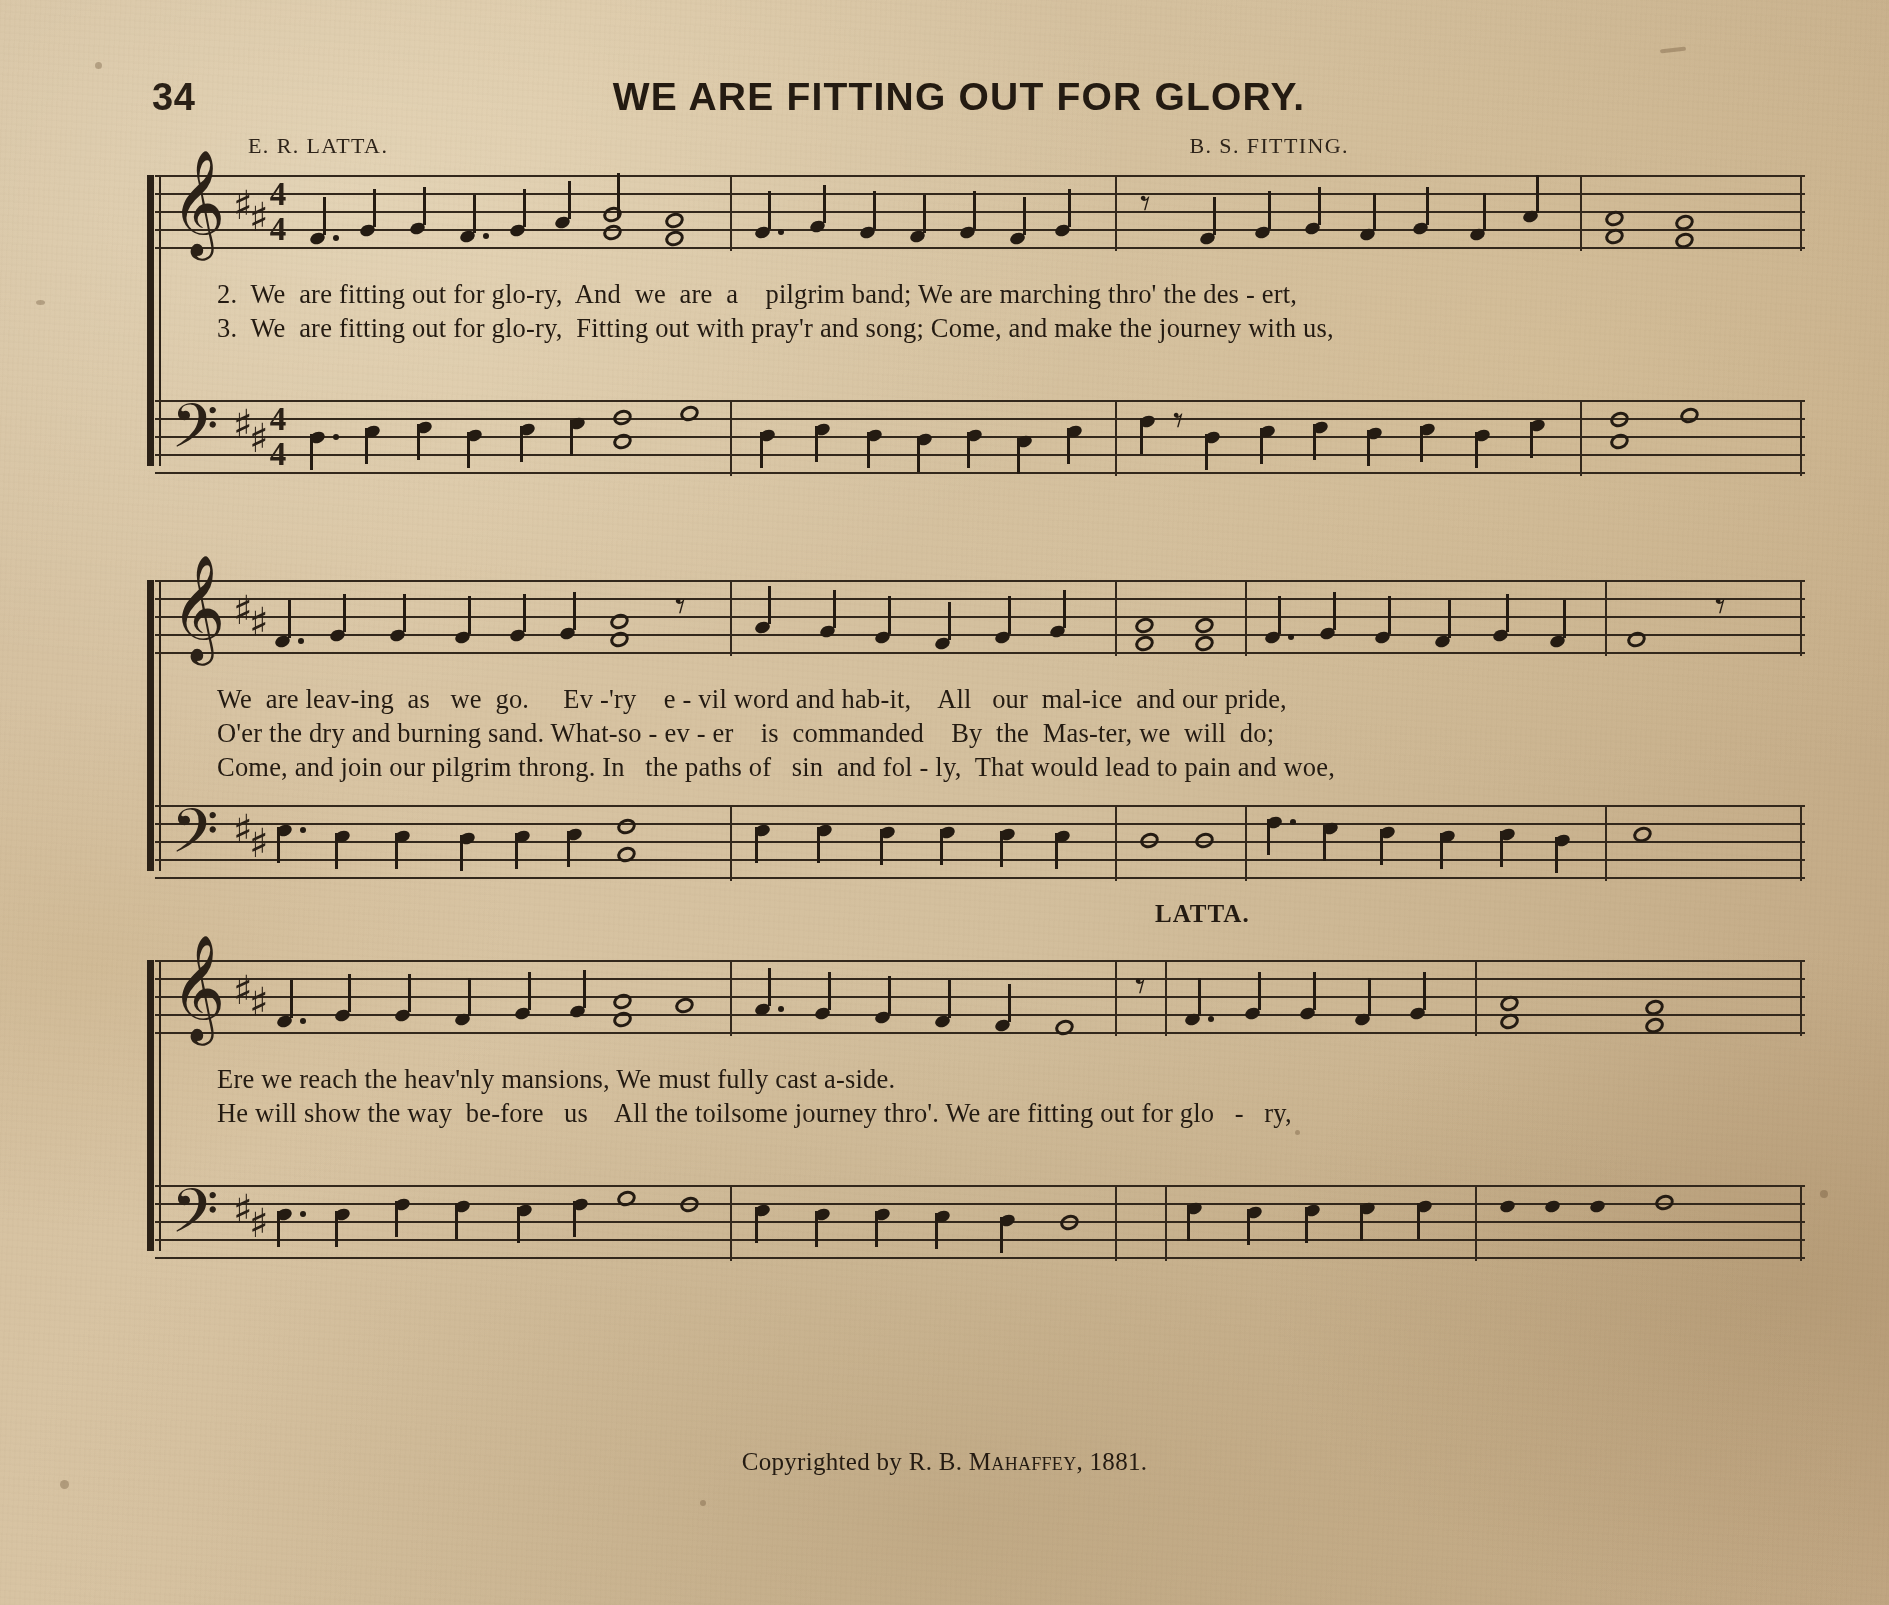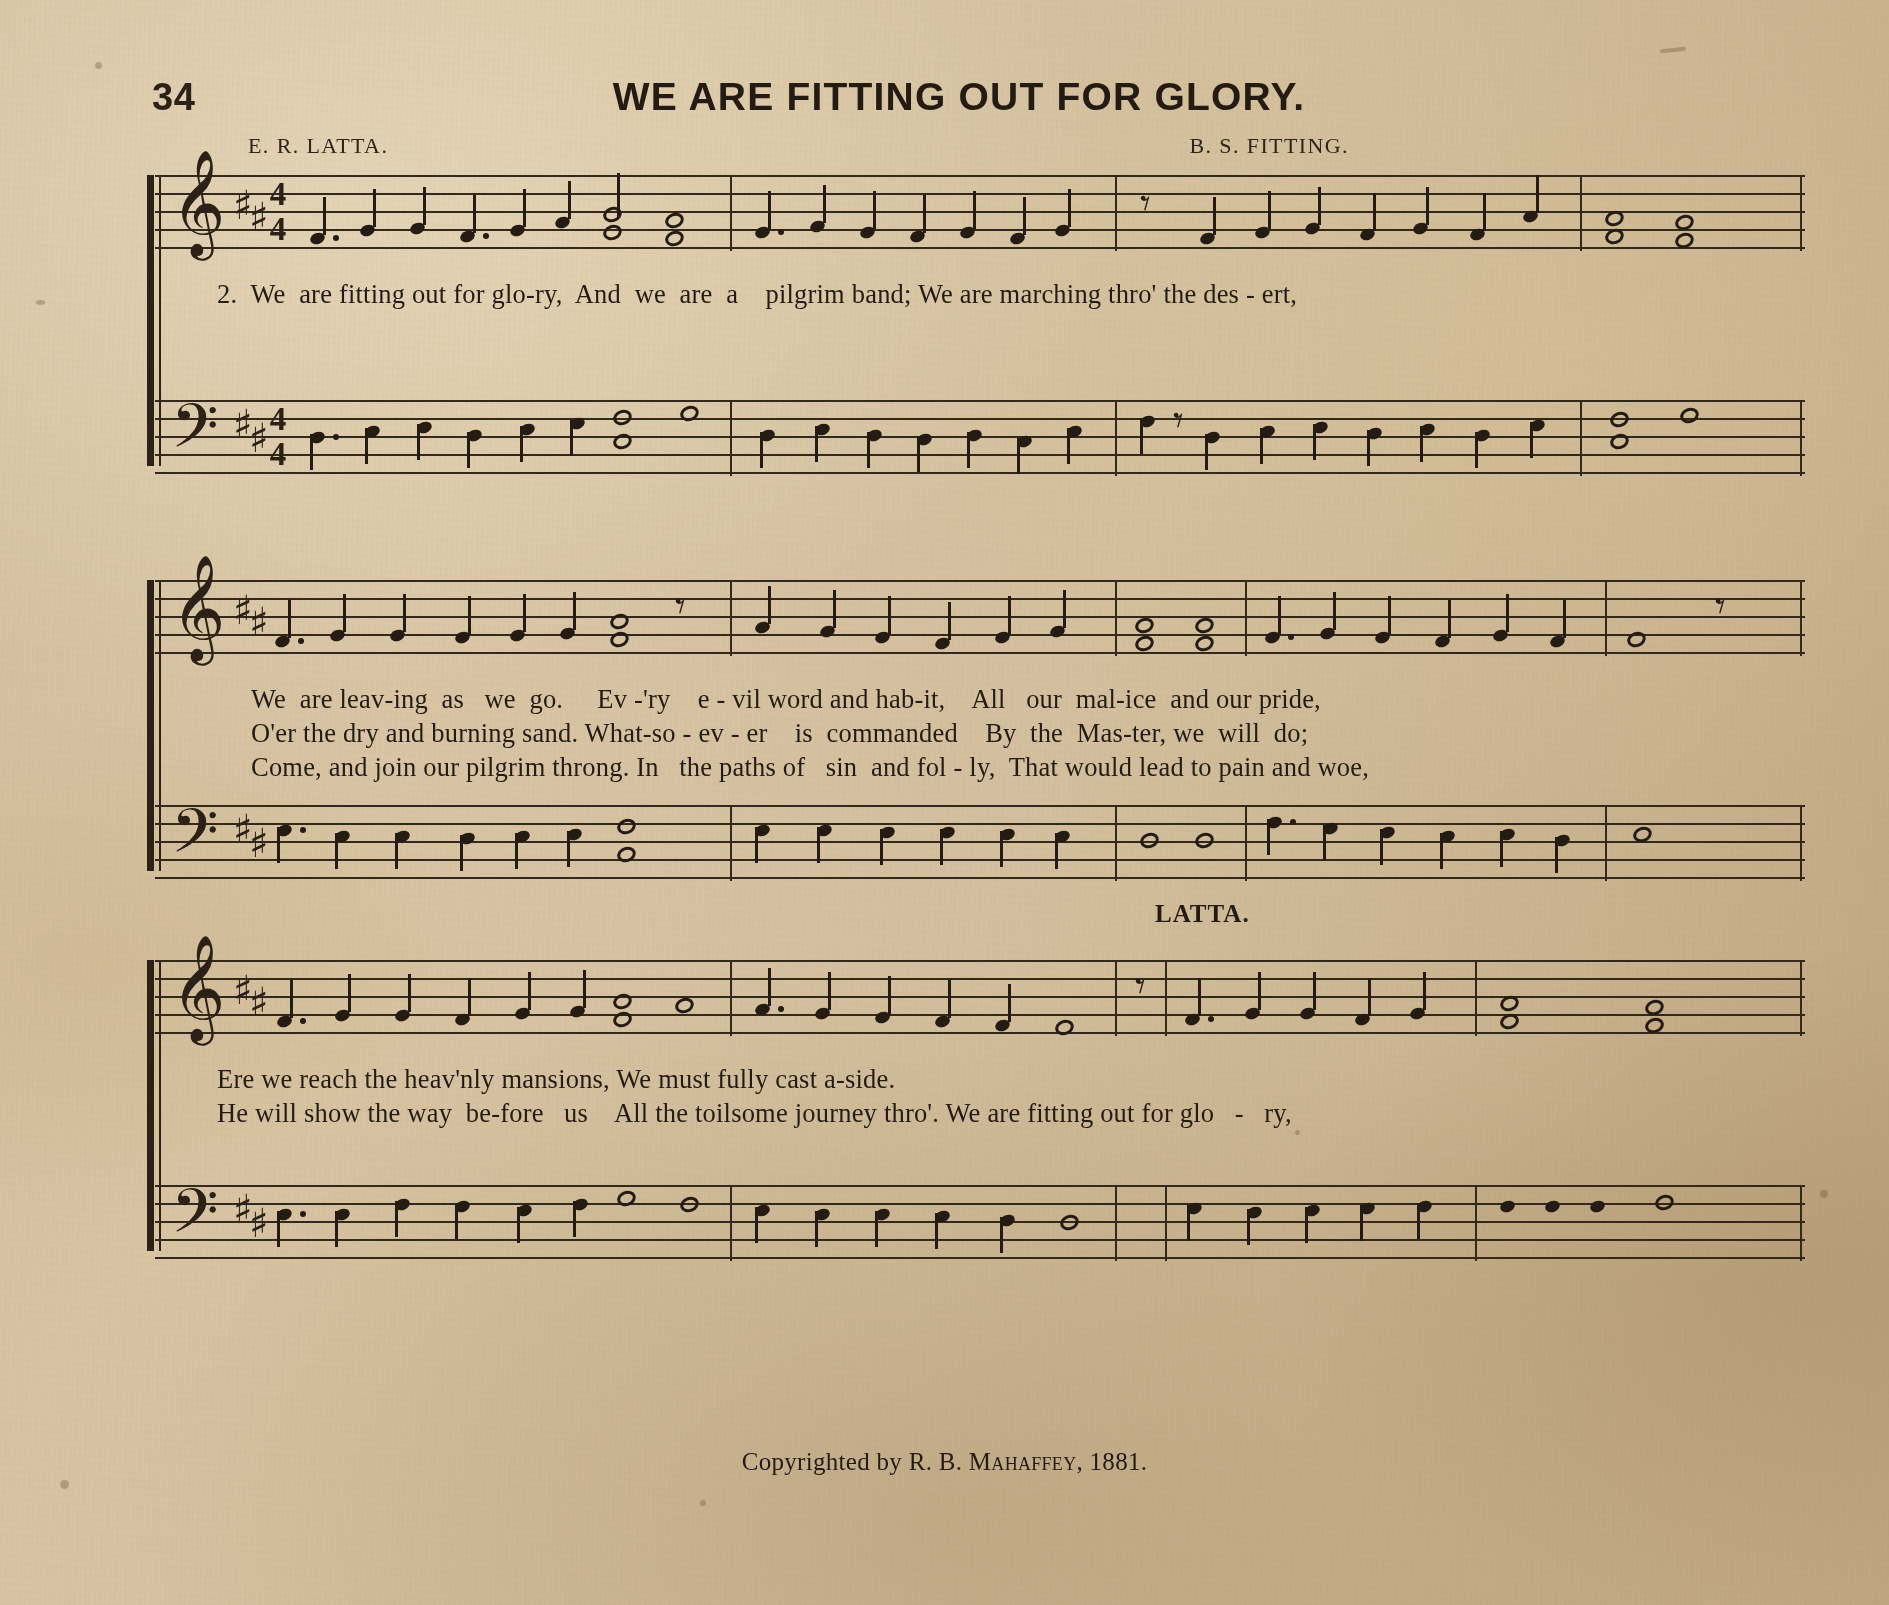--- a/index.html
+++ b/index.html
@@ -339,20 +339,21 @@
       <div class="barline" style="left:1425px;"></div>
       <div class="head open" style="left:1450px;top:46px;"></div>
       <div class="head open" style="left:1450px;top:64px;"></div>
       <div class="head open" style="left:1520px;top:50px;"></div>
       <div class="head open" style="left:1520px;top:68px;"></div>
       <div class="barline" style="left:1645px;"></div>
     </div>
 
     <div class="lyrics" style="top:112px;">
       <div class="lyric-line">2.  We  are fitting out for glo-ry,  And  we  are  a    pilgrim band; We are marching thro' the des - ert,</div>
+      <div class="lyric-line">3.  We  are fitting out for glo-ry,  Fitting out with pray'r and song; Come, and make the journey with us,</div>
     </div>
 
     <div class="staff-wrap" style="position:absolute;top:225px;left:0;right:0;">
       <div class="sys-open" style="top:-140px;height:216px;"></div>
       <div class="sys-open thin" style="top:-140px;height:216px;"></div>
       <div class="staff-lines">
           <i></i>
           <i></i>
           <i></i>
           <i></i>
@@ -490,21 +491,21 @@
       <div class="head" style="left:1338px;top:60px;"></div>
       <div class="stem" style="left:1351px;top:24px;height:38px;"></div>
       <div class="head" style="left:1395px;top:66px;"></div>
       <div class="stem" style="left:1408px;top:30px;height:38px;"></div>
       <div class="barline" style="left:1450px;"></div>
       <div class="head open" style="left:1472px;top:62px;"></div>
       <div class="restq" style="left:1560px;top:16px;">𝄾</div>
       <div class="barline" style="left:1645px;"></div>
     </div>
 
-    <div class="lyrics" style="top:112px;margin-left:34px;">
+    <div class="lyrics" style="top:112px;">
       <div class="lyric-line">We  are leav-ing  as   we  go.     Ev -'ry    e - vil word and hab-it,    All   our  mal-ice  and our pride,</div>
       <div class="lyric-line">O'er the dry and burning sand. What-so - ev - er    is  commanded    By  the  Mas-ter, we  will  do;</div>
       <div class="lyric-line">Come, and join our pilgrim throng. In   the paths of   sin  and fol - ly,  That would lead to pain and woe,</div>
     </div>
 
     <div class="staff-wrap" style="position:absolute;top:225px;left:0;right:0;">
       <div class="sys-open" style="top:-140px;height:216px;"></div>
       <div class="sys-open thin" style="top:-140px;height:216px;"></div>
       <div class="staff-lines">
           <i></i>

